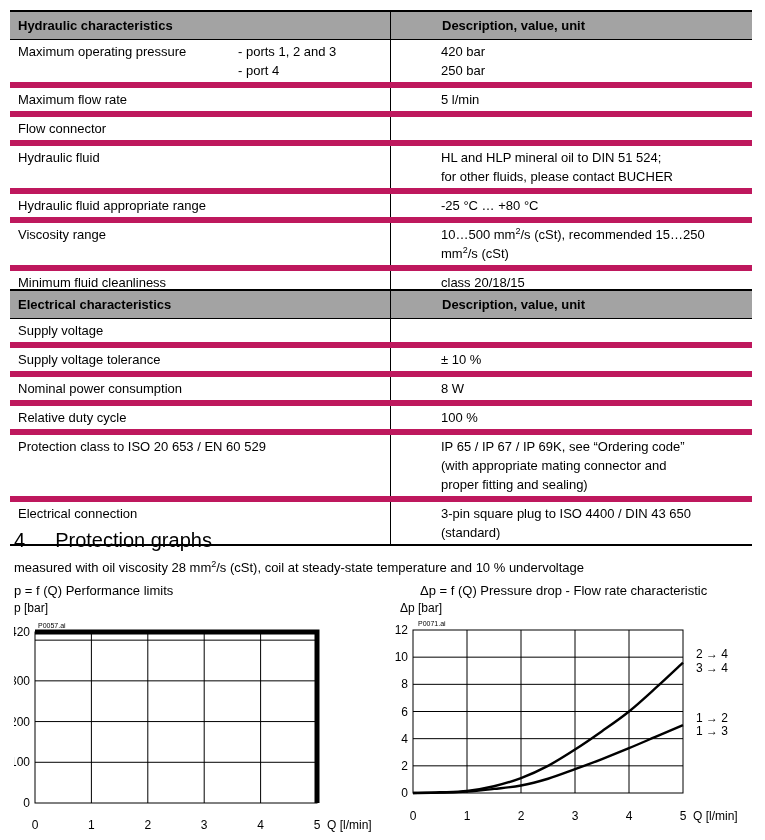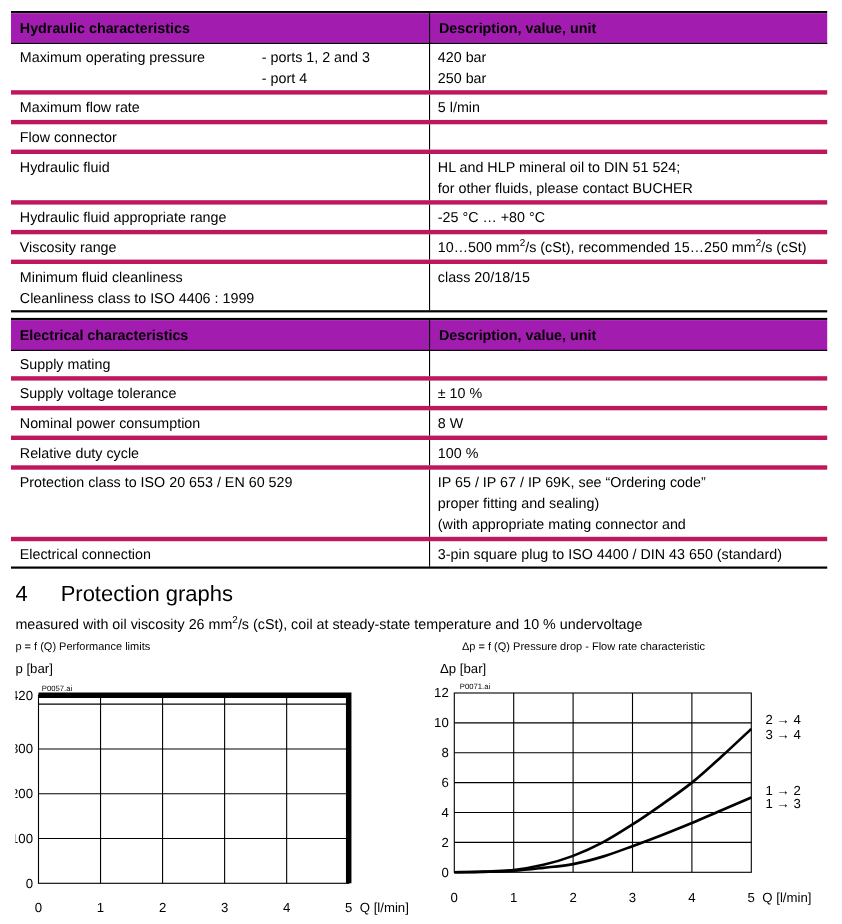--- a/index.html
+++ b/index.html
@@ -4,36 +4,36 @@
 <style>
   html,body{margin:0;padding:0;}
   body{
     width:765px;height:840px;background:#ffffff;color:#000;
     font-family:"Liberation Sans", sans-serif;position:relative;overflow:hidden;
   }
   .page{position:absolute;left:0;top:0;width:765px;height:840px;}
 
   
   .dtable{position:absolute;left:10px;width:742px;border-top:2px solid #000;border-bottom:2px solid #000;font-size:13px;line-height:19px;}
-  .t-header{display:flex;background:#a21caf;border-bottom:1px solid #000;font-weight:bold;}
-  .t-row{display:flex;border-bottom:4px solid #be185d;}
+  .t-header{display:flex;background:#a3a3a3;border-bottom:1px solid #000;font-weight:bold;}
+  .t-row{display:flex;border-bottom:6px solid #be185d;}
   .t-row:last-child{border-bottom:none;}
   .cell{box-sizing:border-box;padding:2px 8px;}
   .t-header .cell{padding:4px 8px;}
   .cl{width:381px;border-right:1px solid #000;flex:none;}
-  .cr{flex:1;padding-left:7px;}
+  .cr{flex:1;padding-left:7px;margin-left:43px;}
   .cl-flex{display:flex;}
   .cl-main{width:220px;flex:none;}
   sup{font-size:9px;line-height:0;vertical-align:super;}
 
   
   .heading{position:absolute;top:529px;left:14px;font-size:20px;display:flex;}
   .h-num{margin-right:30px;}
   .subtitle{position:absolute;top:560px;left:14px;font-size:13px;}
-  .chart-title{position:absolute;top:583px;font-size:10px;}
+  .chart-title{position:absolute;top:583px;font-size:13px;}
   .ct0{left:14px;}
   .ct1{left:420px;}
 
   
   .chart{position:absolute;top:598px;}
   .c0{left:14px;width:365px;height:242px;}
   .c1{left:390px;width:375px;height:242px;}
   svg text{font-family:"Liberation Sans", sans-serif;fill:#000;}
 </style>
 </head>
@@ -108,21 +108,21 @@
       </div>
     </div>
 
   <div class="dtable" style="top:289px">
       <div class="t-header">
         <div class="cell cl">Electrical characteristics</div>
         <div class="cell cr">Description, value, unit</div>
       </div>
       <div class="t-row">
         <div class="cell cl">
-          <div>Supply mating</div>
+          <div>Supply voltage</div>
         </div>
       </div>
       <div class="t-row">
         <div class="cell cl">
           <div>Supply voltage tolerance</div>
         </div>
         <div class="cell cr">
           <div>± 10 %</div>
         </div>
       </div>
@@ -141,40 +141,40 @@
         <div class="cell cr">
           <div>100 %</div>
         </div>
       </div>
       <div class="t-row">
         <div class="cell cl">
           <div>Protection class to ISO 20 653 / EN 60 529</div>
         </div>
         <div class="cell cr">
           <div>IP 65 / IP 67 / IP 69K, see “Ordering code”</div>
+          <div>(with appropriate mating connector and</div>
           <div>proper fitting and sealing)</div>
-          <div>(with appropriate mating connector and</div>
         </div>
       </div>
       <div class="t-row">
         <div class="cell cl">
           <div>Electrical connection</div>
         </div>
         <div class="cell cr">
           <div>3-pin square plug to ISO 4400 / DIN 43 650 (standard)</div>
         </div>
       </div>
     </div>
 
   <div class="heading">
     <span class="h-num">4</span>
     <span class="h-title">Protection graphs</span>
   </div>
 
-  <div class="subtitle"><span>measured with oil viscosity 26 mm</span><sup>2</sup><span>/s (cSt), coil at steady-state temperature and 10 % undervoltage</span></div>
+  <div class="subtitle"><span>measured with oil viscosity 28 mm</span><sup>2</sup><span>/s (cSt), coil at steady-state temperature and 10 % undervoltage</span></div>
 
   <div class="chart-title ct0">p = f (Q) Performance limits</div>
   <div class="chart-title ct1">Δp = f (Q) Pressure drop - Flow rate characteristic</div>
 
   <div class="chart c0"><svg width="365" height="242">
         <line x1="77.4" y1="34" x2="77.4" y2="205" stroke="#000" stroke-width="1"></line>
         <line x1="133.8" y1="34" x2="133.8" y2="205" stroke="#000" stroke-width="1"></line>
         <line x1="190.2" y1="34" x2="190.2" y2="205" stroke="#000" stroke-width="1"></line>
         <line x1="246.60000000000002" y1="34" x2="246.60000000000002" y2="205" stroke="#000" stroke-width="1"></line>
         <line x1="21" y1="164.28571428571428" x2="303" y2="164.28571428571428" stroke="#000" stroke-width="1"></line>

